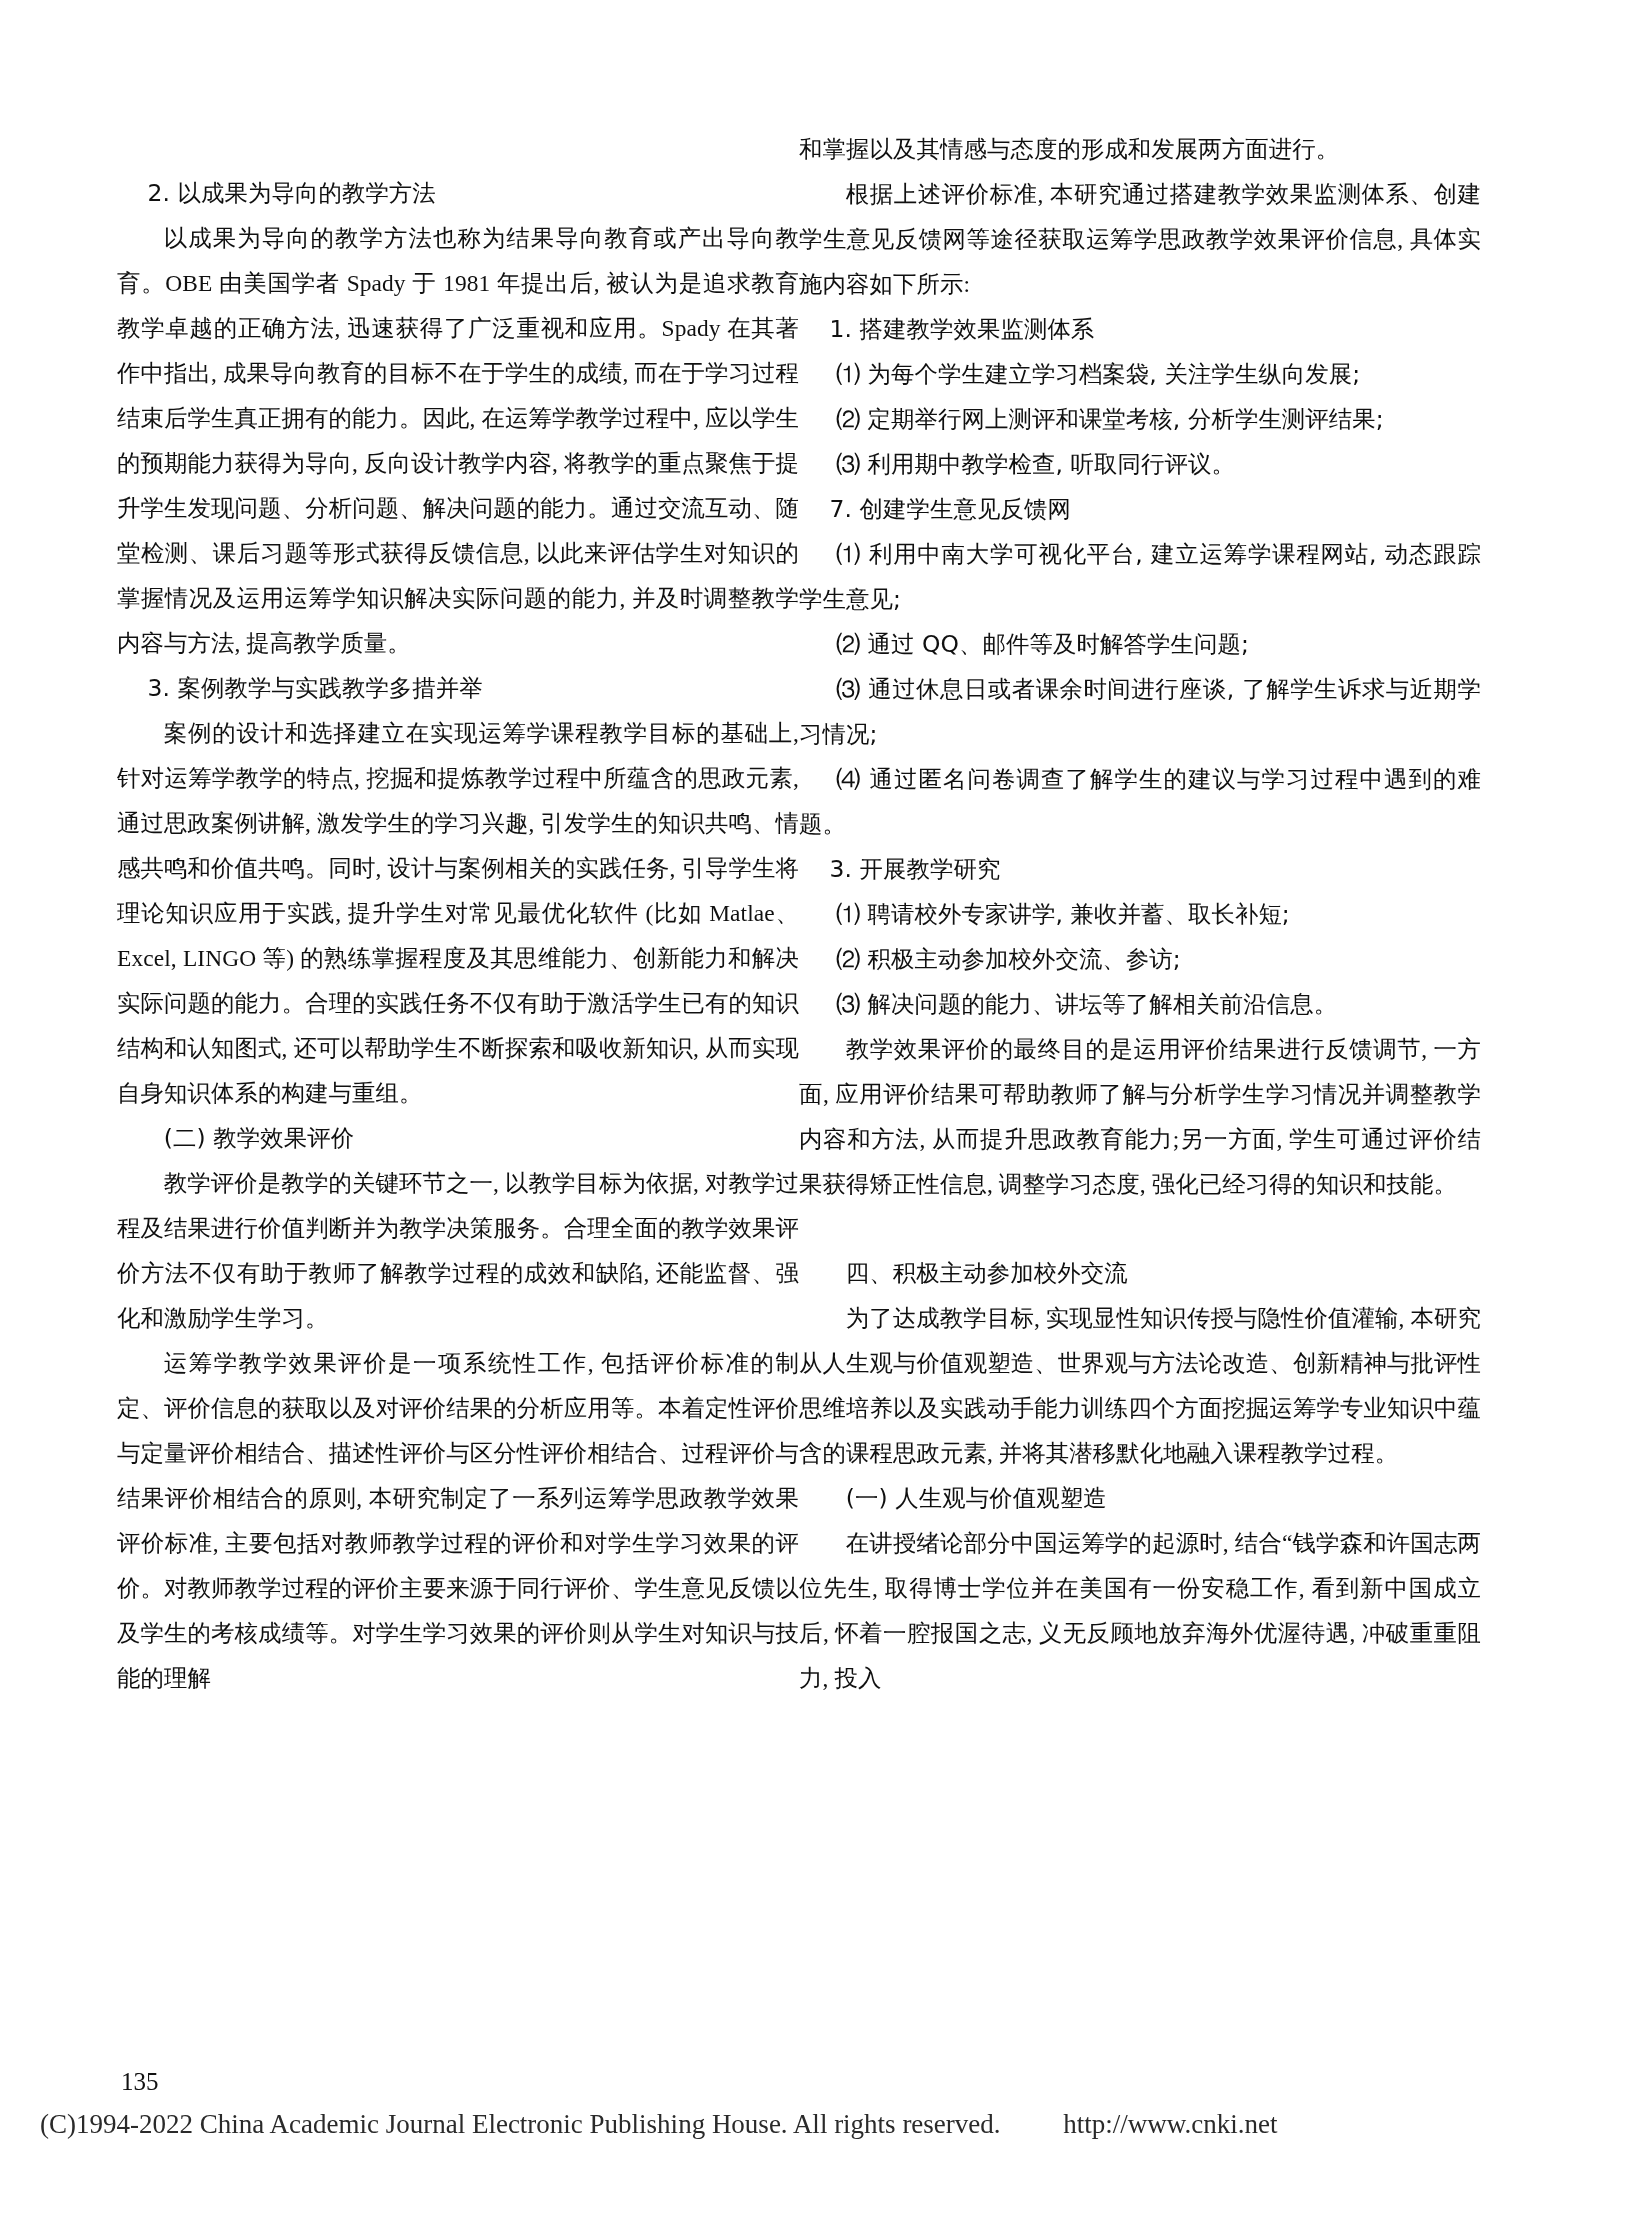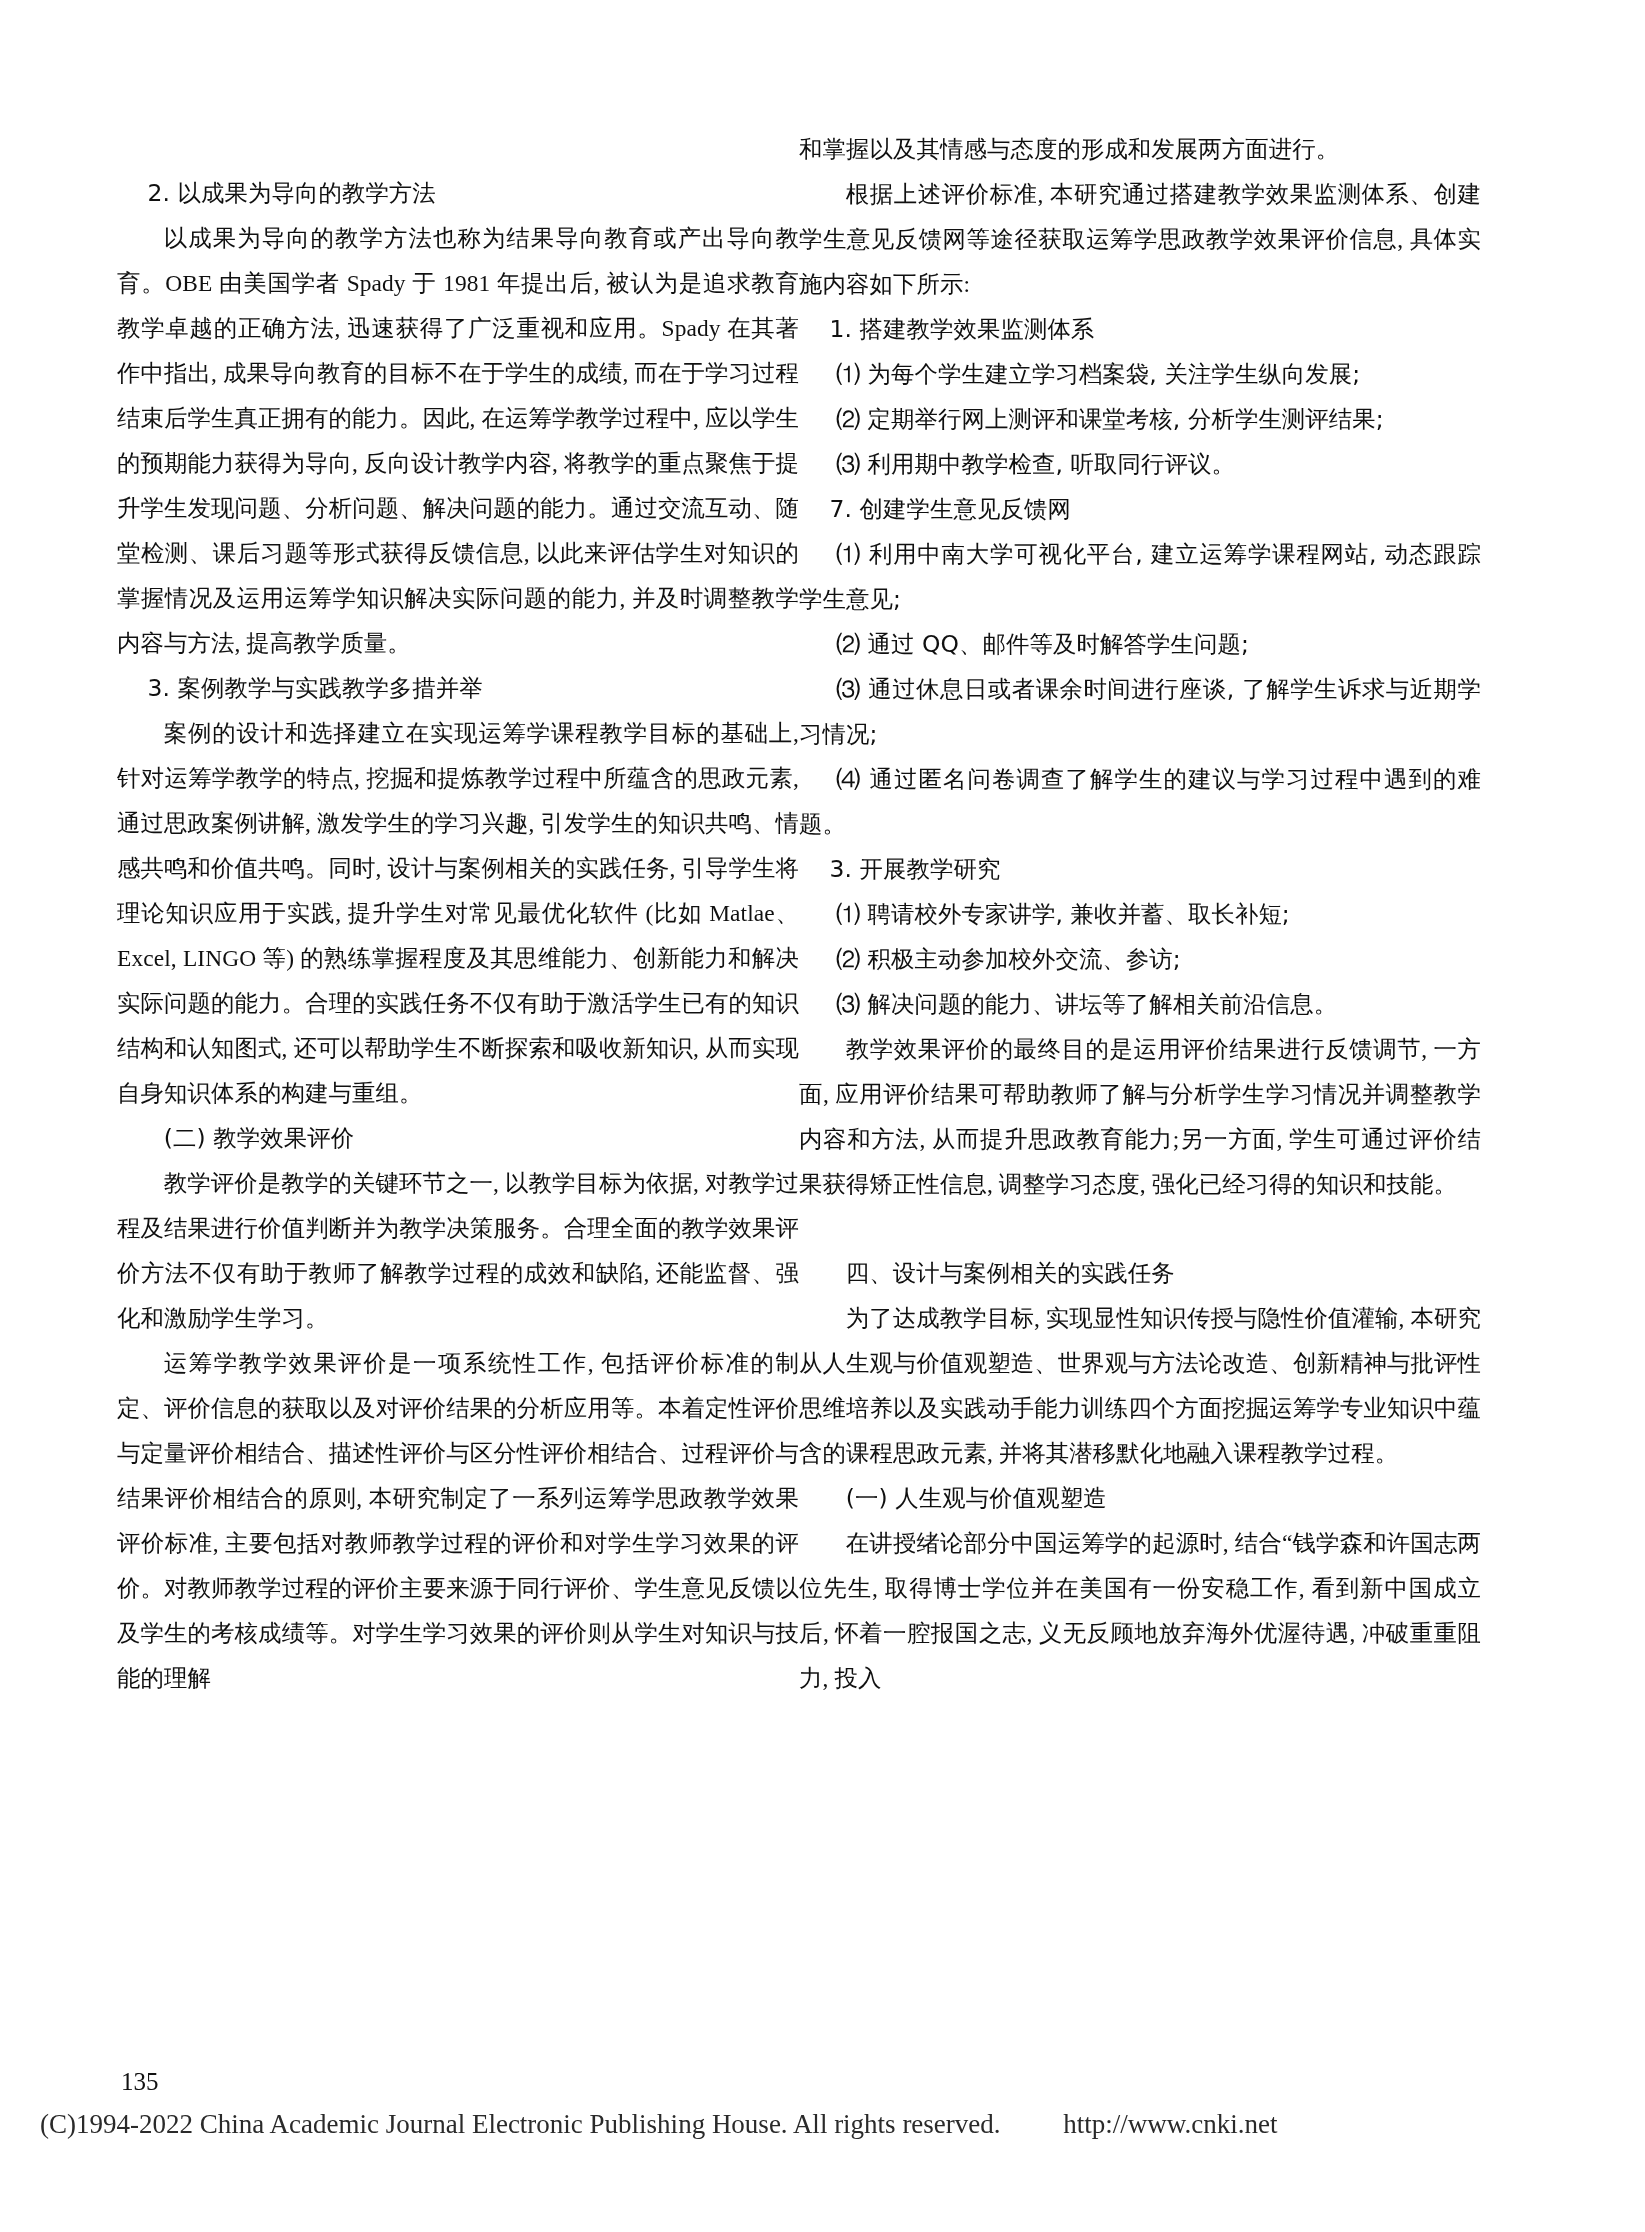--- a/index.html
+++ b/index.html
@@ -93,21 +93,21 @@
       <p class="ind-sub">⑴ 利用中南大学可视化平台, 建立运筹学课程网站, 动态跟踪学生意见;</p>
       <p class="ind-sub">⑵ 通过 QQ、邮件等及时解答学生问题;</p>
       <p class="ind-sub">⑶ 通过休息日或者课余时间进行座谈, 了解学生诉求与近期学习情况;</p>
       <p class="ind-sub">⑷ 通过匿名问卷调查了解学生的建议与学习过程中遇到的难题。</p>
       <p class="sec-head">3. 开展教学研究</p>
       <p class="ind-sub">⑴ 聘请校外专家讲学, 兼收并蓄、取长补短;</p>
       <p class="ind-sub">⑵ 积极主动参加校外交流、参访;</p>
       <p class="ind-sub">⑶ 解决问题的能力、讲坛等了解相关前沿信息。</p>
       <p class="ind1">教学效果评价的最终目的是运用评价结果进行反馈调节, 一方面, 应用评价结果可帮助教师了解与分析学生学习情况并调整教学内容和方法, 从而提升思政教育能力;另一方面, 学生可通过评价结果获得矫正性信息, 调整学习态度, 强化已经习得的知识和技能。</p>
       <div class="gap-md"></div>
-      <p class="ind-head">四、设计与案例相关的实践任务</p>
+      <p class="ind-head">四、积极主动参加校外交流</p>
       <p class="ind1">为了达成教学目标, 实现显性知识传授与隐性价值灌输, 本研究从人生观与价值观塑造、世界观与方法论改造、创新精神与批评性思维培养以及实践动手能力训练四个方面挖掘运筹学专业知识中蕴含的课程思政元素, 并将其潜移默化地融入课程教学过程。</p>
       <p class="ind-head">(一) 人生观与价值观塑造</p>
       <p class="ind1">在讲授绪论部分中国运筹学的起源时, 结合“钱学森和许国志两位先生, 取得博士学位并在美国有一份安稳工作, 看到新中国成立后, 怀着一腔报国之志, 义无反顾地放弃海外优渥待遇, 冲破重重阻力, 投入</p>
     </div>
 
   </div>
 
   <div class="pagenum">135</div>
 
   <div class="footer">

